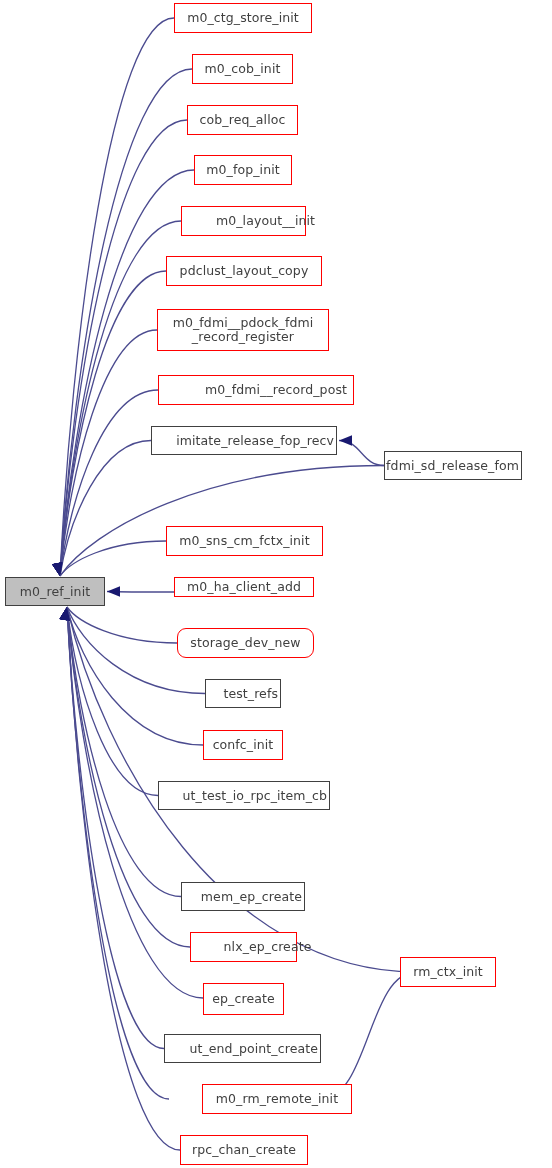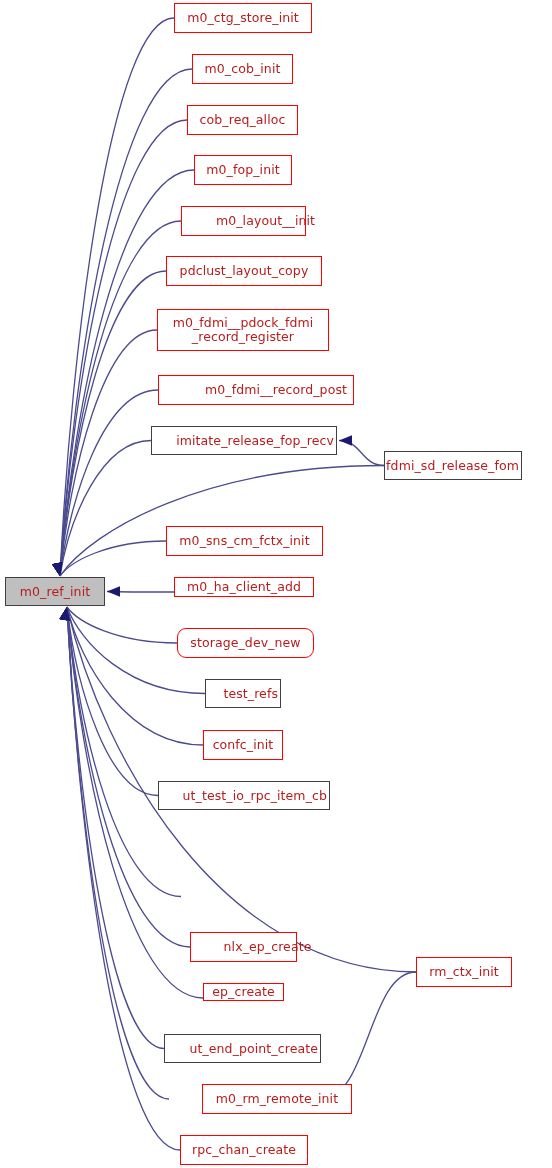--- a/index.html
+++ b/index.html
@@ -29,21 +29,21 @@
     position: absolute;
     box-sizing: border-box;
     display: flex;
     align-items: center;
     justify-content: center;
     text-align: center;
     background: #ffffff;
     border: 1px solid #ff0000;
     font-size: 12.5px;
     line-height: 1.12;
-    color: #b91c1c;
+    color: #404040;
     white-space: pre;
     letter-spacing: 0.1px;
   }
   .node.black {
     border: 1px solid #404040;
     justify-content: flex-end;
   }
   .node.current {
     border: 1px solid #404040;
     background: #bfbfbf;
@@ -120,19 +120,20 @@
 _record_register</span></div>
     <div class="node" style="left: 158px; top: 375px; width: 196px; height: 30px; padding-left: 40px;"><span class="lbl">m0_fdmi__record_post</span></div>
     <div class="node black" style="left: 151px; top: 426px; width: 186px; height: 29px;"><span class="lbl">imitate_release_fop_recv</span></div>
     <div class="node black" style="left: 384px; top: 451px; width: 138px; height: 29px;"><span class="lbl">fdmi_sd_release_fom</span></div>
     <div class="node" style="left: 166px; top: 526px; width: 157px; height: 30px;"><span class="lbl">m0_sns_cm_fctx_init</span></div>
     <div class="node" style="left: 174px; top: 577px; width: 140px; height: 20px;"><span class="lbl">m0_ha_client_add</span></div>
     <div class="node" style="left: 177px; top: 628px; width: 137px; height: 30px; border-radius: 9px;"><span class="lbl">storage_dev_new</span></div>
     <div class="node black" style="left: 205px; top: 679px; width: 76px; height: 29px;"><span class="lbl">test_refs</span></div>
     <div class="node" style="left: 203px; top: 730px; width: 80px; height: 30px;"><span class="lbl">confc_init</span></div>
     <div class="node black" style="left: 158px; top: 781px; width: 172px; height: 29px;"><span class="lbl">ut_test_io_rpc_item_cb</span></div>
+    <div class="node black" style="left: 181px; top: 882px; width: 124px; height: 29px;"><span class="lbl">mem_ep_create</span></div>
     <div class="node" style="left: 190px; top: 932px; width: 107px; height: 30px; padding-left: 48px;"><span class="lbl">nlx_ep_create</span></div>
-    <div class="node" style="left: 203px; top: 983px; width: 81px; height: 18px;"><span class="lbl">ep_create</span></div>
-    <div class="node" style="left: 416px; top: 957px; width: 96px; height: 30px;"><span class="lbl">rm_ctx_init</span></div>
+    <div class="node" style="left: 203px; top: 983px; width: 81px; height: 32px;"><span class="lbl">ep_create</span></div>
+    <div class="node" style="left: 400px; top: 957px; width: 96px; height: 30px;"><span class="lbl">rm_ctx_init</span></div>
     <div class="node black" style="left: 164px; top: 1034px; width: 157px; height: 29px;"><span class="lbl">ut_end_point_create</span></div>
     <div class="node" style="left: 169px; top: 1084px; width: 150px; height: 30px; margin-left: 33px;"><span class="lbl">m0_rm_remote_init</span></div>
     <div class="node" style="left: 180px; top: 1135px; width: 128px; height: 30px;"><span class="lbl">rpc_chan_create</span></div>
   </div>
 
 </body></html>

